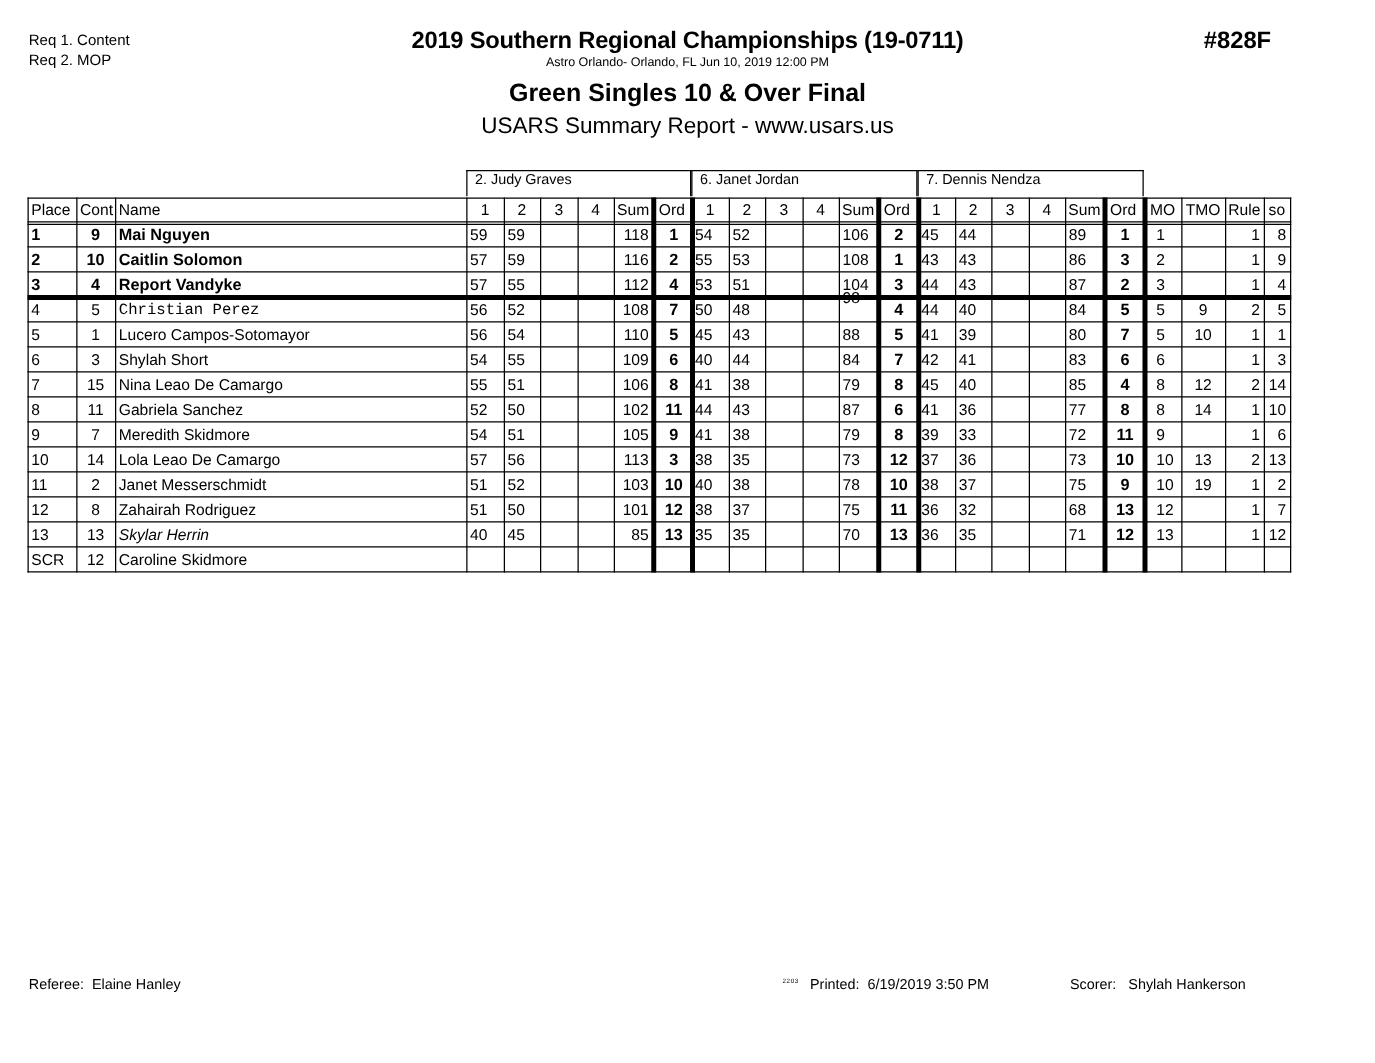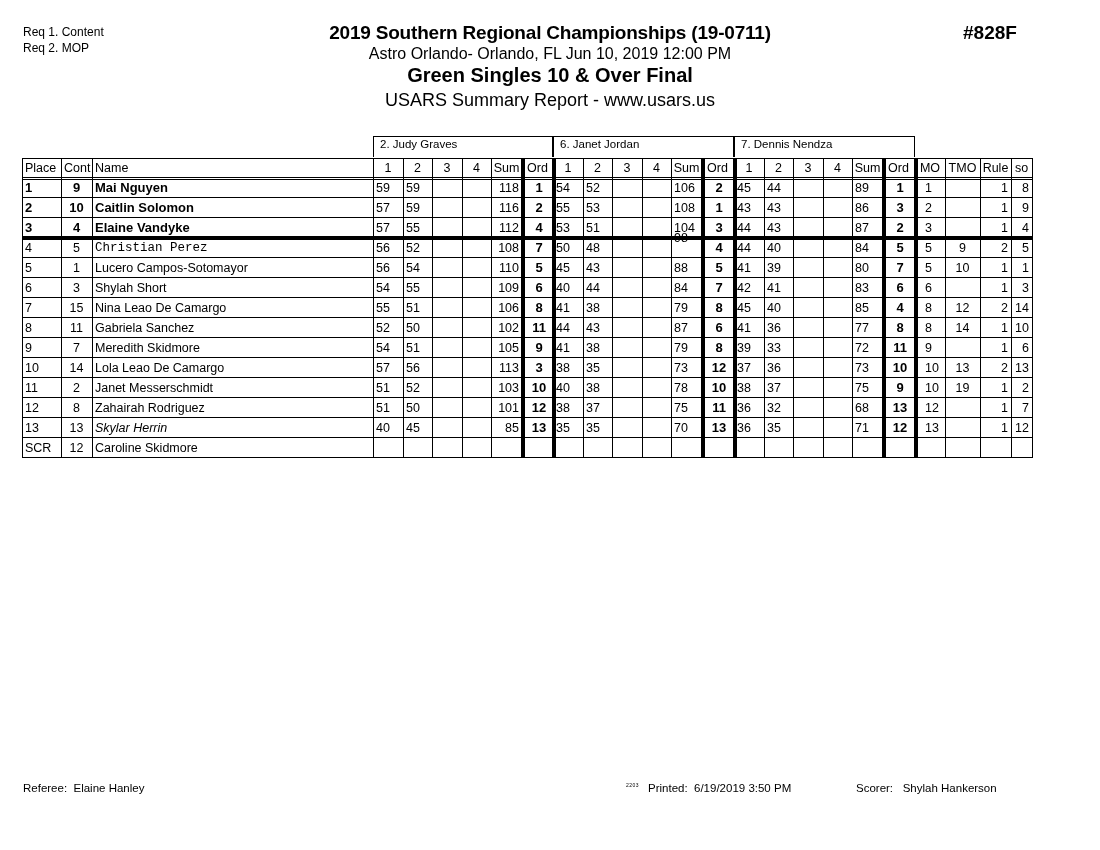--- a/index.html
+++ b/index.html
@@ -2,21 +2,21 @@
 <html><head>
 <meta charset="utf-8">
 <style>
   html, body { margin:0; padding:0; background:#ffffff; }
   body { width:1100px; height:850px; position:relative; overflow:hidden;
          font-family:"Liberation Sans", sans-serif; color:#000; }
   .abs { position:absolute; white-space:nowrap; }
   .req { left:23px; font-size:12px; line-height:14px; }
   .title { left:0; width:1100px; text-align:center; }
   .t1 { top:22px; font-size:19px; font-weight:bold; letter-spacing:-0.2px; }
-  .t2 { top:45px; font-size:16px;text-align:center; }
+  .t2 { top:45px; font-size:10px;text-align:center; }
   .t3 { top:64px; font-size:20px; font-weight:bold; }
   .t4 { top:90px; font-size:18px; }
   .eventno { left:963px; top:22px; font-size:19px; font-weight:bold; }
 
   
   .grid { position:absolute; left:0; top:0; }
   .cell { position:absolute; box-sizing:border-box; font-size:12.5px; line-height:20px;
           height:20px; padding:0 3px; overflow:hidden; white-space:nowrap; }
   .c { text-align:center; padding:0; }
   .r { text-align:right; padding-right:3px; }
@@ -114,21 +114,21 @@
     <div class="cell " style="left: 793px; top: 198px; width: 30px;"></div>
     <div class="cell " style="left: 823px; top: 198px; width: 29px;"></div>
     <div class="cell " style="left: 852px; top: 198px; width: 31px;">86</div>
     <div class="cell c b" style="left: 883px; top: 198px; width: 31px; padding-left: 3px;">3</div>
     <div class="cell c" style="left: 915px; top: 198px; width: 30px; text-align: left; padding-left: 10px;">2</div>
     <div class="cell c" style="left: 945px; top: 198px; width: 35px;"></div>
     <div class="cell r" style="left: 980px; top: 198px; width: 31px;">1</div>
     <div class="cell r" style="left: 1011px; top: 198px; width: 21px;">9</div>
     <div class="cell  b" style="left: 22px; top: 218px; width: 39px;">3</div>
     <div class="cell c b" style="left: 61px; top: 218px; width: 31px;">4</div>
-    <div class="cell  b" style="left: 92px; top: 218px; width: 281px;">Elaine Vandyke</div>
+    <div class="cell  b" style="left: 92px; top: 218px; width: 281px;">Report Vandyke</div>
     <div class="cell " style="left: 373px; top: 218px; width: 30px;">57</div>
     <div class="cell " style="left: 403px; top: 218px; width: 29px;">55</div>
     <div class="cell " style="left: 432px; top: 218px; width: 30px;"></div>
     <div class="cell " style="left: 462px; top: 218px; width: 29px;"></div>
     <div class="cell r" style="left: 491px; top: 218px; width: 31px;">112</div>
     <div class="cell c b" style="left: 522px; top: 218px; width: 31px; padding-left: 3px;">4</div>
     <div class="cell " style="left: 553px; top: 218px; width: 30px;">53</div>
     <div class="cell " style="left: 583px; top: 218px; width: 29px;">51</div>
     <div class="cell " style="left: 612px; top: 218px; width: 30px;"></div>
     <div class="cell " style="left: 642px; top: 218px; width: 29px;"></div>

